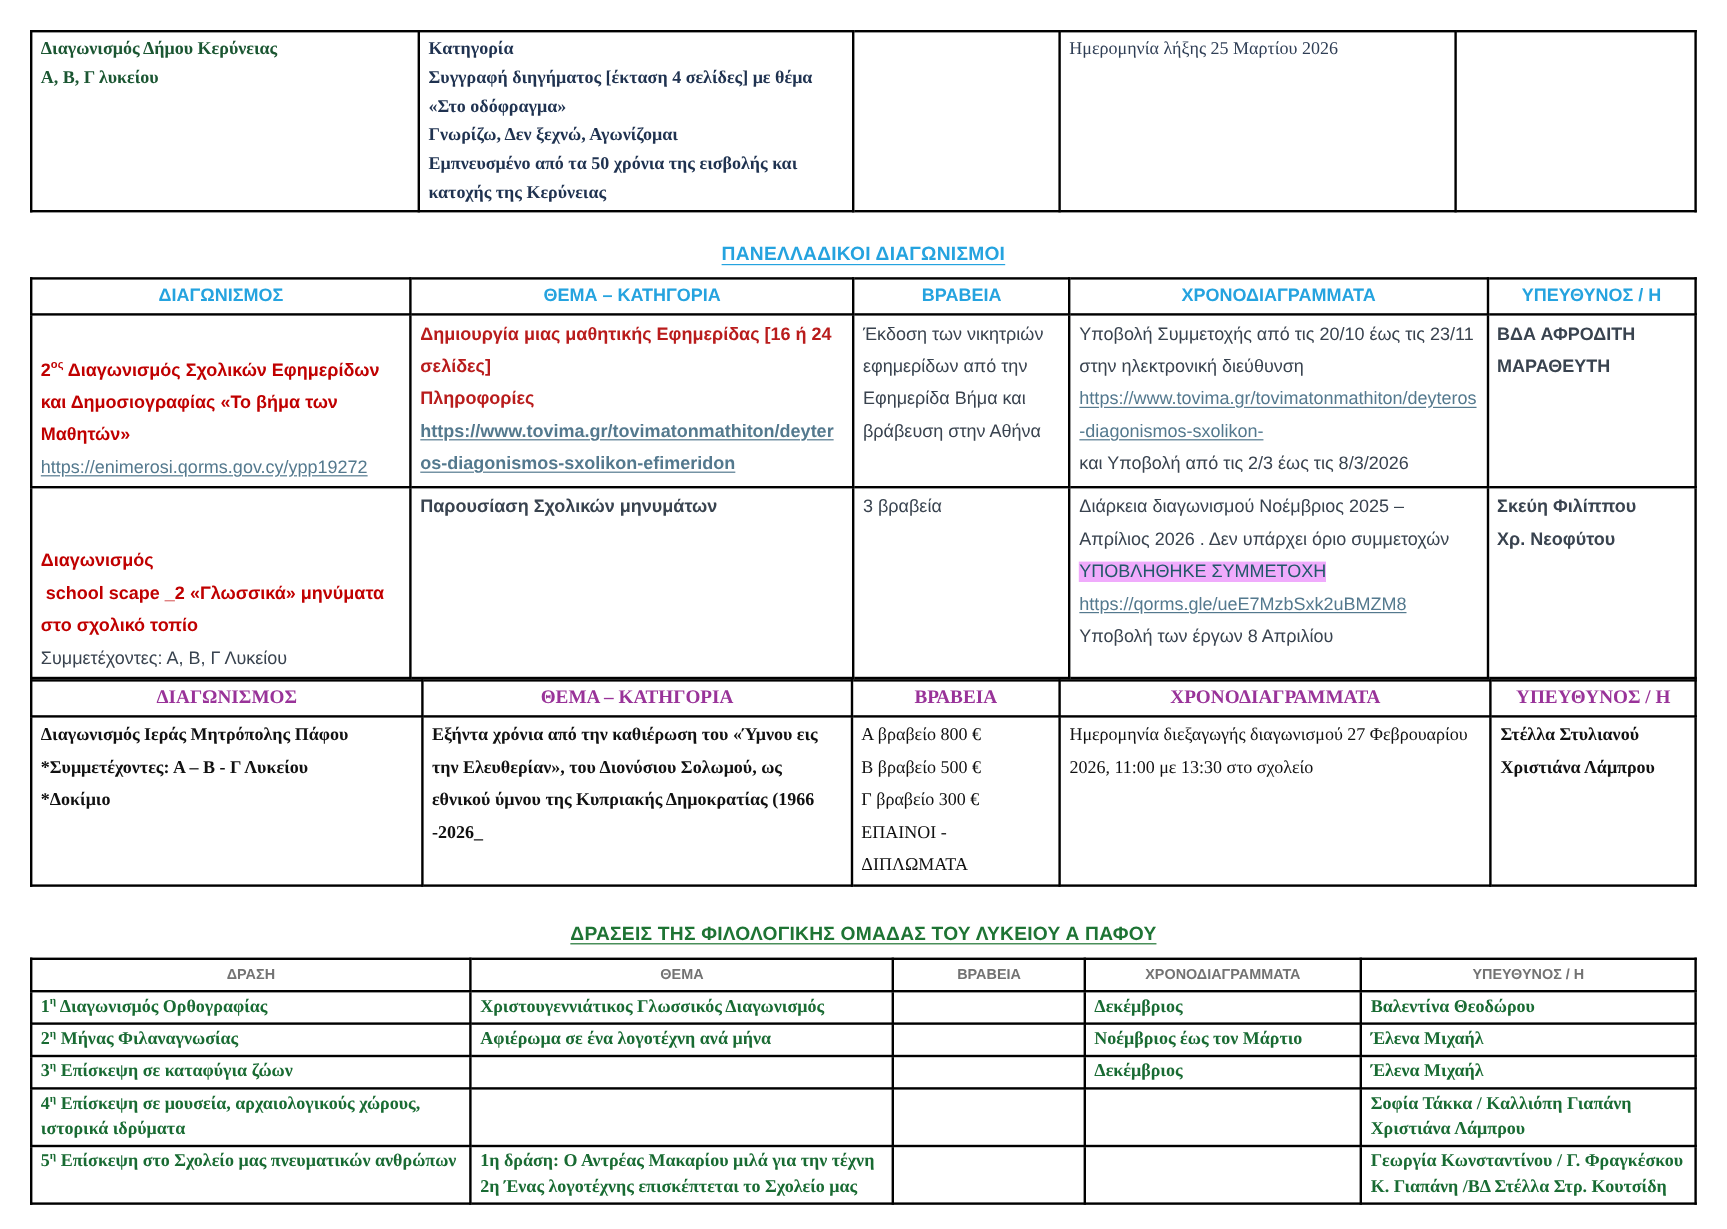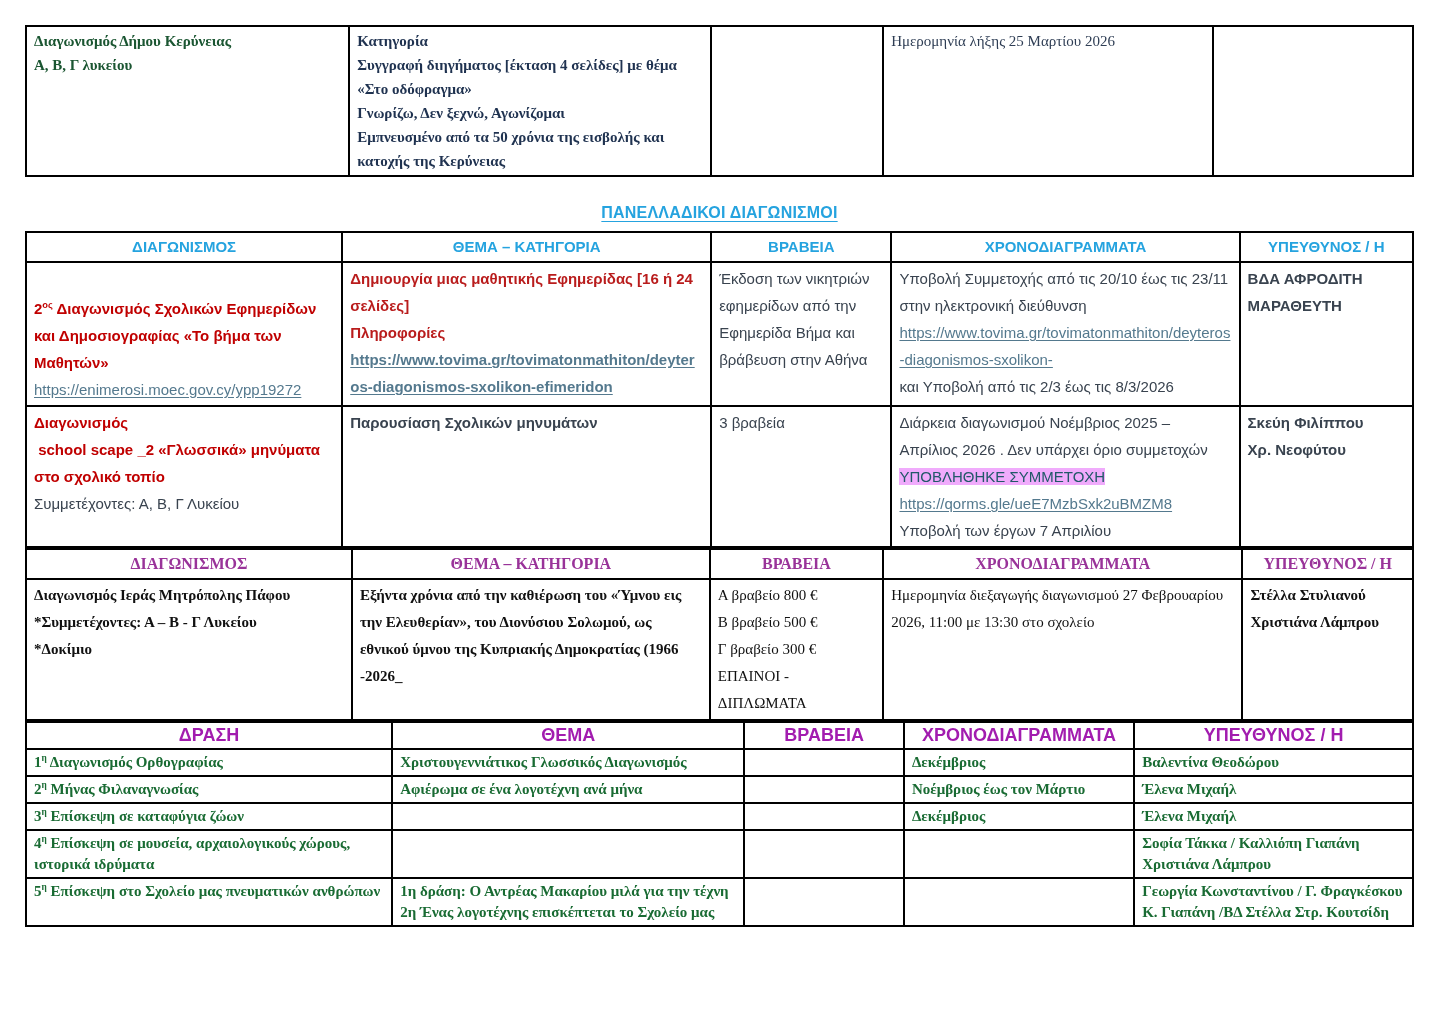--- a/index.html
+++ b/index.html
@@ -30,33 +30,33 @@
 
   
   .t2 th { color: #25A3DF; font-size: 15px; line-height: 22px; }
   .t2 td { font-size: 15px; line-height: 27px; color: #39434F; }
   .red-b  { color: #C00000; font-weight: bold; }
   .navy-b { color: #b91c1c; font-weight: bold; }
   .dark-b { color: #1E2A38; font-weight: bold; }
   .link { color: #54798E; text-decoration: underline; text-underline-offset: 2px; cursor: pointer; word-wrap: break-word; overflow-wrap: break-word; }
   .hl { background: #f0abfc; color: #215868; }
   .pre { white-space: pre-line; }
-  .prew { white-space: pre-wrap; }
+  .prew { white-space: pre-wrap; margin-top: 45px; }
   .padtop30 { padding-top: 30px; }
   sup { font-size: 0.62em; line-height: 0; }
 
   
   .t3 th { color: #993399; font-family: "Liberation Serif", serif; font-size: 16px; line-height: 22px; }
   .t3 td { font-family: "Liberation Serif", serif; font-size: 15px; line-height: 27px; color: #111; }
   .purple-b { color: #993399; font-weight: bold; }
   .black-b { color: #111; font-weight: bold; }
   .padtop38 { padding-top: 40px; }
 
   
-  .t4 th { color: #a21caf; font-size: 18px; line-height: 19px; }
+  .t4 th { color: #737373; font-size: 12px; line-height: 19px; }
   .t4 td { font-family: "Liberation Serif", serif; font-size: 15px; line-height: 21px;
            color: #196B33; font-weight: bold; }
 
   
   .t1 col:nth-child(1){width:23.3%} .t1 col:nth-child(2){width:26.1%} .t1 col:nth-child(3){width:12.4%} .t1 col:nth-child(4){width:23.8%} .t1 col:nth-child(5){width:14.4%}
   .t2 col:nth-child(1){width:22.8%} .t2 col:nth-child(2){width:26.6%} .t2 col:nth-child(3){width:13.0%} .t2 col:nth-child(4){width:25.1%} .t2 col:nth-child(5){width:12.5%}
   .t3 col:nth-child(1){width:23.5%} .t3 col:nth-child(2){width:25.8%} .t3 col:nth-child(3){width:12.5%} .t3 col:nth-child(4){width:25.9%} .t3 col:nth-child(5){width:12.3%}
   .t4 col:nth-child(1){width:26.4%} .t4 col:nth-child(2){width:25.4%} .t4 col:nth-child(3){width:11.5%} .t4 col:nth-child(4){width:16.6%} .t4 col:nth-child(5){width:20.1%}
 </style>
 </head>
@@ -101,21 +101,21 @@
         <tr>
       <th>ΔΙΑΓΩΝΙΣΜΟΣ</th>
       <th>ΘΕΜΑ – ΚΑΤΗΓΟΡΙΑ</th>
       <th>ΒΡΑΒΕΙΑ</th>
       <th>ΧΡΟΝΟΔΙΑΓΡΑΜΜΑΤΑ</th>
       <th>ΥΠΕΥΘΥΝΟΣ / Η</th>
     </tr>
     <tr>
       <td>
         <div class="red-b padtop30"><span>2</span><sup>ος</sup><span> Διαγωνισμός Σχολικών Εφημερίδων και Δημοσιογραφίας «Το βήμα των Μαθητών»</span></div>
-        <span class="link">https://enimerosi.moec.gov.cy/ypp19272</span>
+        <span class="link">https://enimerosi.qorms.gov.cy/ypp19272</span>
       </td>
       <td>
         <div class="navy-b pre">Δημιουργία μιας μαθητικής Εφημερίδας [16 ή 24 σελίδες]</div>
         <div class="navy-b">Πληροφορίες</div>
         <span class="link navy-lnk" style="font-weight:bold">https://www.tovima.gr/tovimatonmathiton/deyteros-diagonismos-sxolikon-efimeridon</span>
       </td>
       <td>Έκδοση των νικητριών εφημερίδων από την Εφημερίδα Βήμα και βράβευση στην Αθήνα</td>
       <td>
         <span>Υποβολή Συμμετοχής από τις 20/10 έως τις 23/11 στην ηλεκτρονική διεύθυνση</span><br>
         <span class="link">https://www.tovima.gr/tovimatonmathiton/deyteros-diagonismos-sxolikon-</span><br>
@@ -129,21 +129,21 @@
  school scape _2 «Γλωσσικά» μηνύματα
 στο σχολικό τοπίο</div>
         <div>Συμμετέχοντες: Α, Β, Γ Λυκείου</div>
       </td>
       <td class="navy-b">Παρουσίαση Σχολικών μηνυμάτων</td>
       <td>3 βραβεία</td>
       <td>
         <span>Διάρκεια διαγωνισμού Νοέμβριος 2025 – Απρίλιος 2026 . Δεν υπάρχει όριο συμμετοχών</span><br>
         <span class="hl">ΥΠΟΒΛΗΘΗΚΕ ΣΥΜΜΕΤΟΧΗ</span><br>
         <span class="link">https://qorms.gle/ueE7MzbSxk2uBMZM8</span><br>
-        <span>Υποβολή των έργων 7 Απριλίου</span>
+        <span>Υποβολή των έργων 8 Απριλίου</span>
       </td>
       <td class="red-b pre">Σκεύη Φιλίππου
 Χρ. Νεοφύτου</td>
     </tr>
   </tbody>
     </table>
 
 
   <table class="t t3">
     <colgroup>
@@ -170,20 +170,21 @@
 Β βραβείο 500 €
 Γ βραβείο 300 €
 ΕΠΑΙΝΟΙ - ΔΙΠΛΩΜΑΤΑ</td>
       <td>Ημερομηνία διεξαγωγής διαγωνισμού 27 Φεβρουαρίου 2026, 11:00 με 13:30 στο σχολείο</td>
       <td class="purple-b pre padtop38">Στέλλα Στυλιανού
 Χριστιάνα Λάμπρου</td>
     </tr>
   </tbody>
     </table>
 
+  <div class="heading h-green">ΔΡΑΣΕΙΣ ΤΗΣ ΦΙΛΟΛΟΓΙΚΗΣ ΟΜΑΔΑΣ ΤΟΥ ΛΥΚΕΙΟΥ Α ΠΑΦΟΥ</div>
 
   <table class="t t4">
     <colgroup>
         <col>
         <col>
         <col>
         <col>
         <col>
       </colgroup>
     <tbody>

